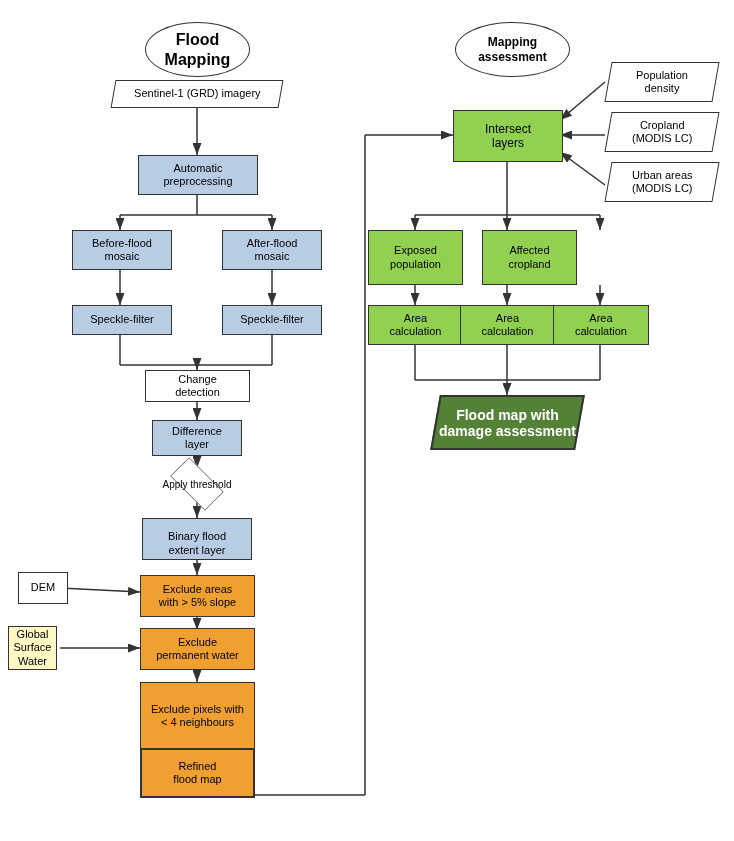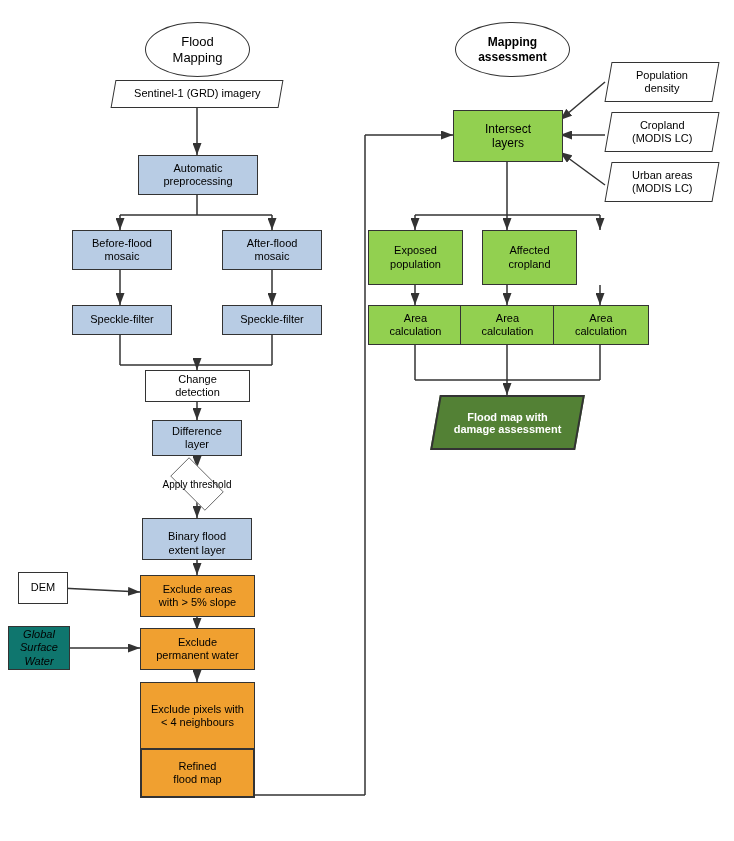--- a/index.html
+++ b/index.html
@@ -148,21 +148,21 @@
 
     <line x1="415" y1="345" x2="415" y2="380" stroke="#333" stroke-width="1.5"></line>
     <line x1="415" y1="380" x2="507" y2="380" stroke="#333" stroke-width="1.5"></line>
     <line x1="507" y1="345" x2="507" y2="380" stroke="#333" stroke-width="1.5"></line>
     <line x1="600" y1="345" x2="600" y2="380" stroke="#333" stroke-width="1.5"></line>
     <line x1="600" y1="380" x2="507" y2="380" stroke="#333" stroke-width="1.5"></line>
     <line x1="507" y1="380" x2="507" y2="395" stroke="#333" stroke-width="1.5" marker-end="url(#arrowhead)"></line>
   </svg>
 
   <div class="shape ellipse" style="left:145px;top:22px;width:105px;height:55px;">
-    <span style="white-space:pre-line;font-weight:normal;font-size:13px;">Flood
+    <span style="white-space:pre-line;font-weight:bold;font-size:16px;">Flood
 Mapping</span>
   </div>
 
   <div class="shape parallelogram rectangle" style="left:113px;top:80px;width:168px;height:28px;">
     <span>Sentinel-1 (GRD) imagery</span>
   </div>
 
   <div class="shape rect-blue" style="left:138px;top:155px;width:120px;height:40px;">
     <span style="white-space:pre-line;">Automatic
 preprocessing</span>
@@ -210,21 +210,21 @@
 
   <div class="shape rectangle" style="left:18px;top:572px;width:50px;height:32px;background:#fff;">
     <span>DEM</span>
   </div>
 
   <div class="shape rect-orange" style="left:140px;top:575px;width:115px;height:42px;">
     <span style="white-space:pre-line;">Exclude areas
 with &gt; 5% slope</span>
   </div>
 
-  <div class="shape rectangle" style="left:8px;top:626px;width:62px;height:44px;background:#0f766e;font-style:italic;">
+  <div class="shape rectangle" style="left:8px;top:626px;width:49px;height:44px;background:#fef9c3;">
     <span style="white-space:pre-line;">Global
 Surface
 Water</span>
   </div>
 
   <div class="shape rect-orange" style="left:140px;top:628px;width:115px;height:42px;">
     <span style="white-space:pre-line;">Exclude
 permanent water</span>
   </div>
 
@@ -285,18 +285,18 @@
   </div>
 
   <div class="shape rect-green" style="left:553px;top:305px;width:96px;height:40px;">
     <span style="white-space:pre-line;">Area
 calculation</span>
   </div>
 
   <div style="position:absolute;left:435px;top:395px;width:145px;height:55px;">
     <div style="position:absolute;left:0;top:0;width:145px;height:55px;background:#538135;border:2px solid #333;transform:skewX(-10deg);"></div>
     <div style="position:absolute;left:0;top:0;width:145px;height:55px;display:flex;align-items:center;justify-content:center;text-align:center;">
-      <span style="white-space:pre-line;color:#fff;font-weight:bold;font-size:11px;">Flood map with
+      <span style="white-space:pre-line;color:#fff;font-weight:bold;font-size:14px;">Flood map with
 damage assessment</span>
     </div>
   </div>
 
 </div>
 
 </body></html>

